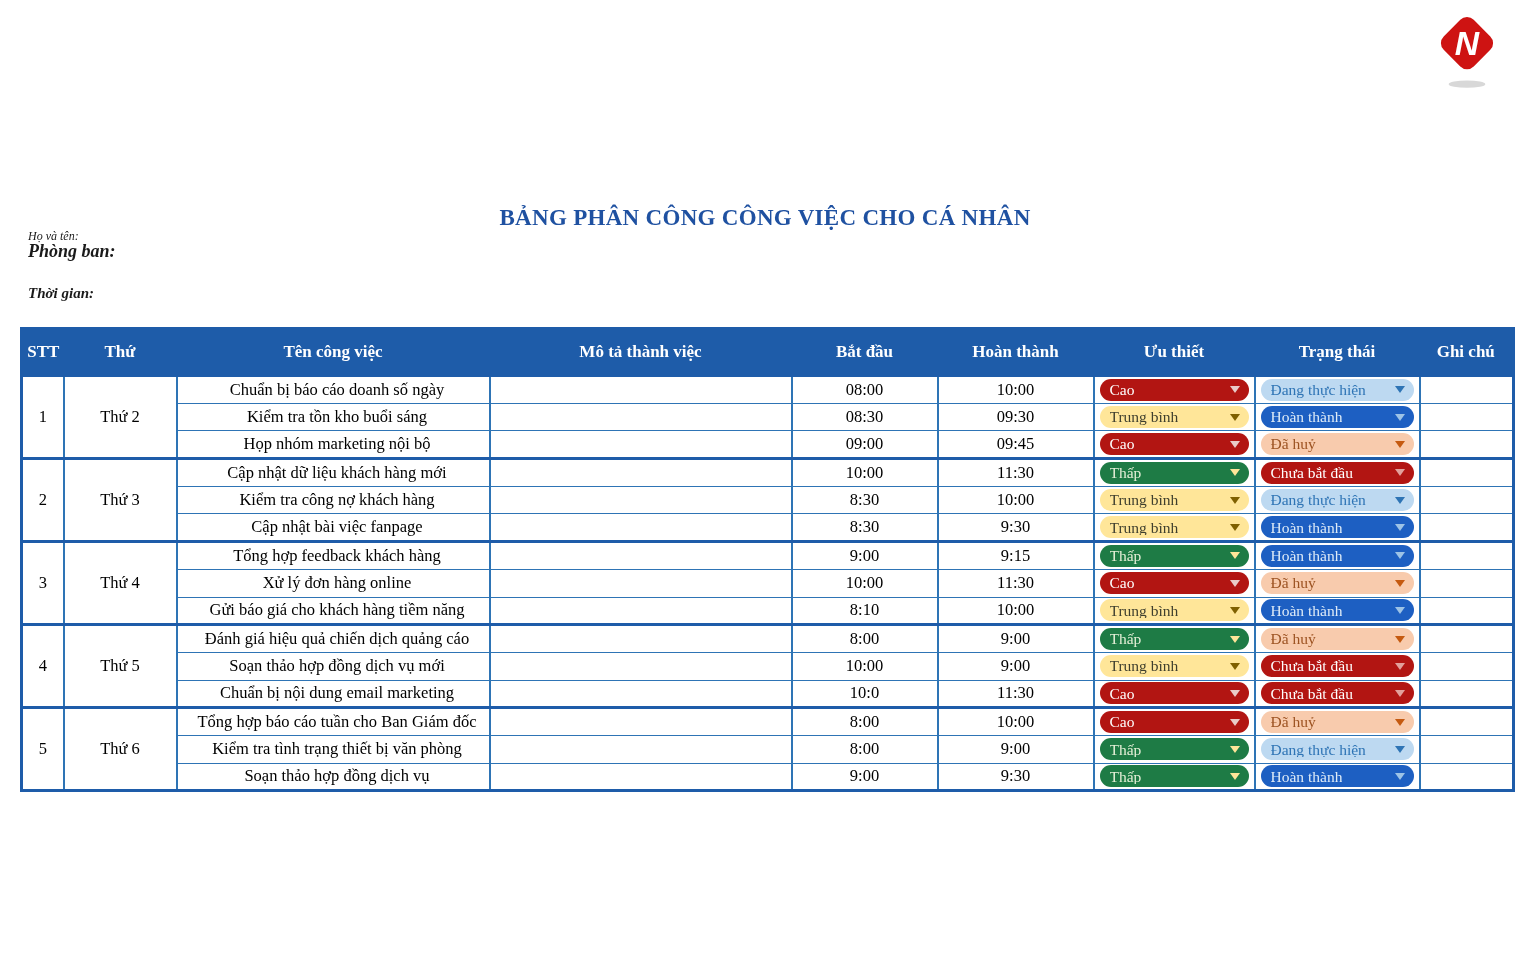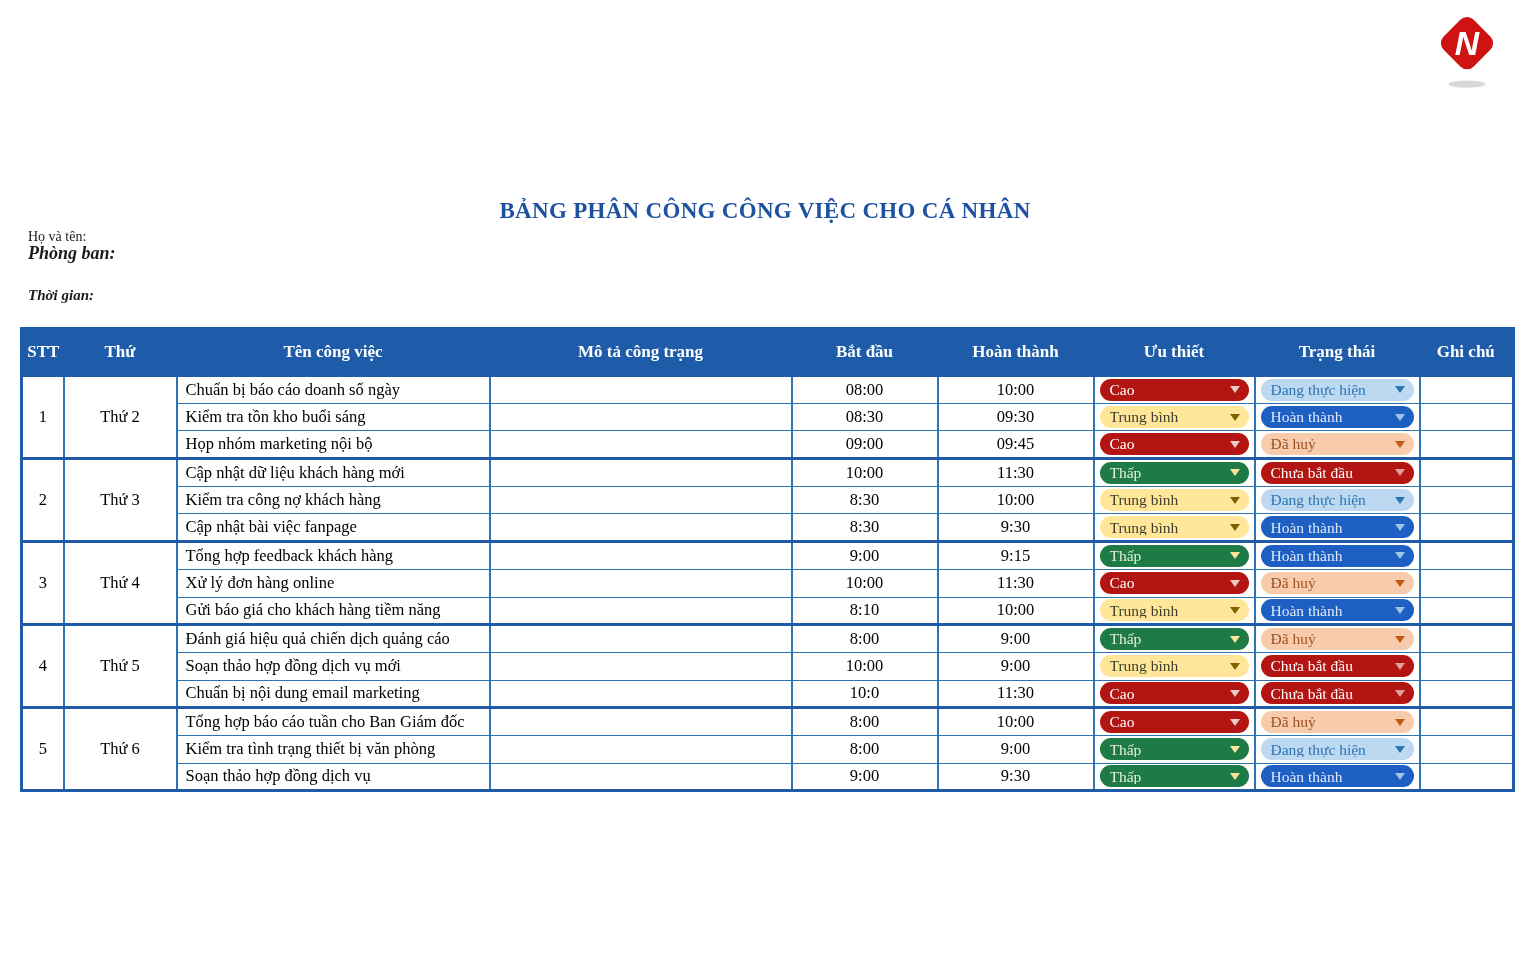--- a/index.html
+++ b/index.html
@@ -20,29 +20,29 @@
   }
   .logo-text-col { padding-top: 10px; }
   .brand-line { display: flex; align-items: baseline; line-height: 1; }
   .brand-name { font-size: 46px; font-weight: bold; color: #1a1a1a; letter-spacing: -1.5px; }
   .brand-dot  { font-size: 46px; font-weight: bold; color: var(--brand-red); }
   .brand-tld  { font-size: 27px; font-weight: bold; color: #1a1a1a; }
   .tagline { font-size: 13.5px; font-weight: bold; color: #1a1a1a; margin-top: 5px; letter-spacing: 0.2px; }
 
   
   .title {
-    position: absolute; top: 198px; left: 0; width: 100%;
+    position: absolute; top: 205px; left: 0; width: 100%;
     text-align: center;
     font-size: 23px; font-weight: bold;
     color: var(--title);
     letter-spacing: 0.3px;
   }
   .info { position: absolute; left: 28px; top: 230px; color: #1a1a1a; }
   .info div { line-height: 1; }
-  .info-row1 { font-size: 14px; }
+  .info-row1 { font-style: italic; font-size: 12px; }
   .info-row2 { font-style: italic; font-weight: bold; font-size: 18px; }
   .info-row3 { font-style: italic; font-weight: bold; font-size: 15px; margin-top: 26px; }
 
   
   table.assign {
     position: absolute; left: 20px; top: 327px;
     width: 1492px;
     border-collapse: collapse;
     table-layout: fixed;
     border: 3px solid var(--header-bg);
@@ -65,21 +65,21 @@
     border-bottom: 1px solid var(--grid-border);
     height: 27.7px;
     font-size: 16.5px;
     color: #000000;
     padding: 0;
     overflow: hidden;
     white-space: nowrap;
     background: #ffffff;
   }
   table.assign tr.group-start td { border-top: 3px solid var(--header-bg); }
-  table.assign td.name { text-align: left; padding-left: 8px; }
+  table.assign td.name { text-align: center; padding-left: 8px; }
   table.assign td.center { text-align: center; }
   table.assign td.pillcell { padding: 0 5px; }
 
   
   .pill {
     display: flex; align-items: center; justify-content: space-between;
     height: 22px;
     border-radius: 12px;
     padding: 0 9px 0 10px;
     font-size: 15.5px;
@@ -127,21 +127,21 @@
       <col style="width:156px">
     <col style="width:161px">
       <col style="width:165px">
       <col style="width:94px">
   </colgroup>
   <thead>
     <tr id="header-row">
         <th>STT</th>
         <th>Thứ</th>
         <th>Tên công việc</th>
-        <th>Mô tả công trạng</th>
+        <th>Mô tả thành việc</th>
         <th>Bắt đầu</th>
         <th>Hoàn thành</th>
         <th>Ưu thiết</th>
         <th>Trạng thái</th>
         <th>Ghi chú</th>
       </tr>
   </thead>
   <tbody id="table-body">
       <tr class="group-start">
         <td class="center" rowspan="3">1</td>

